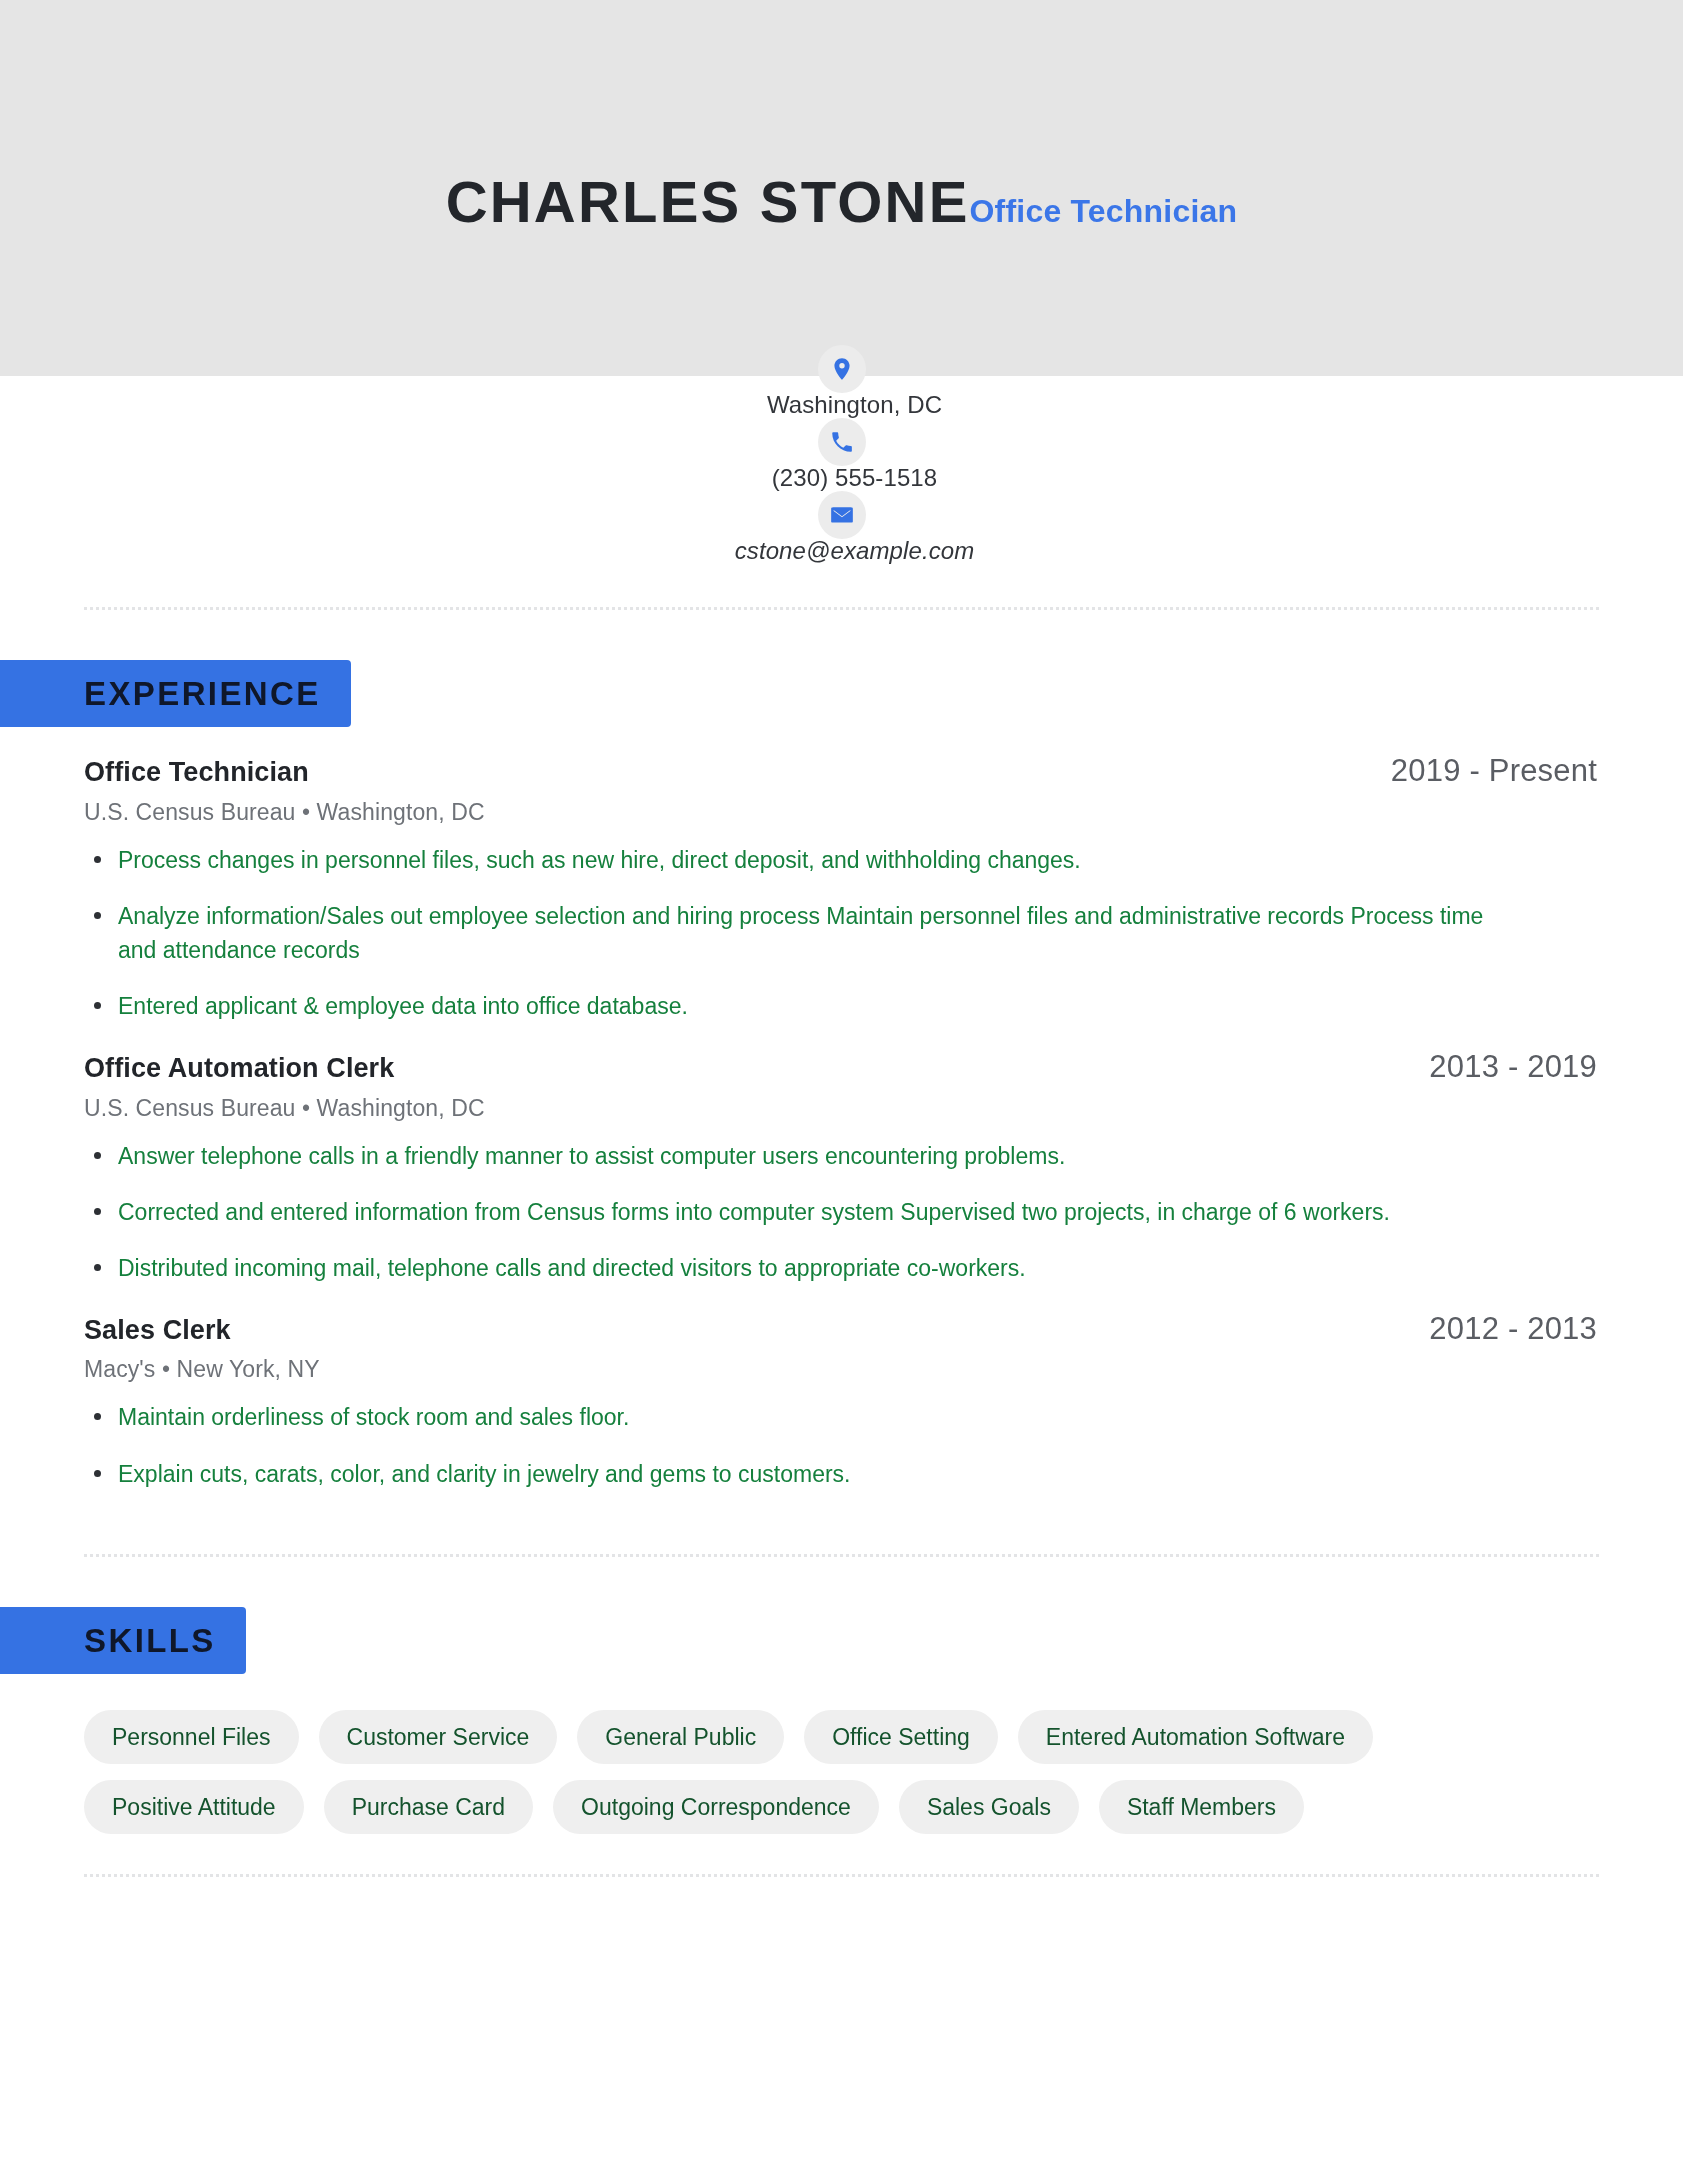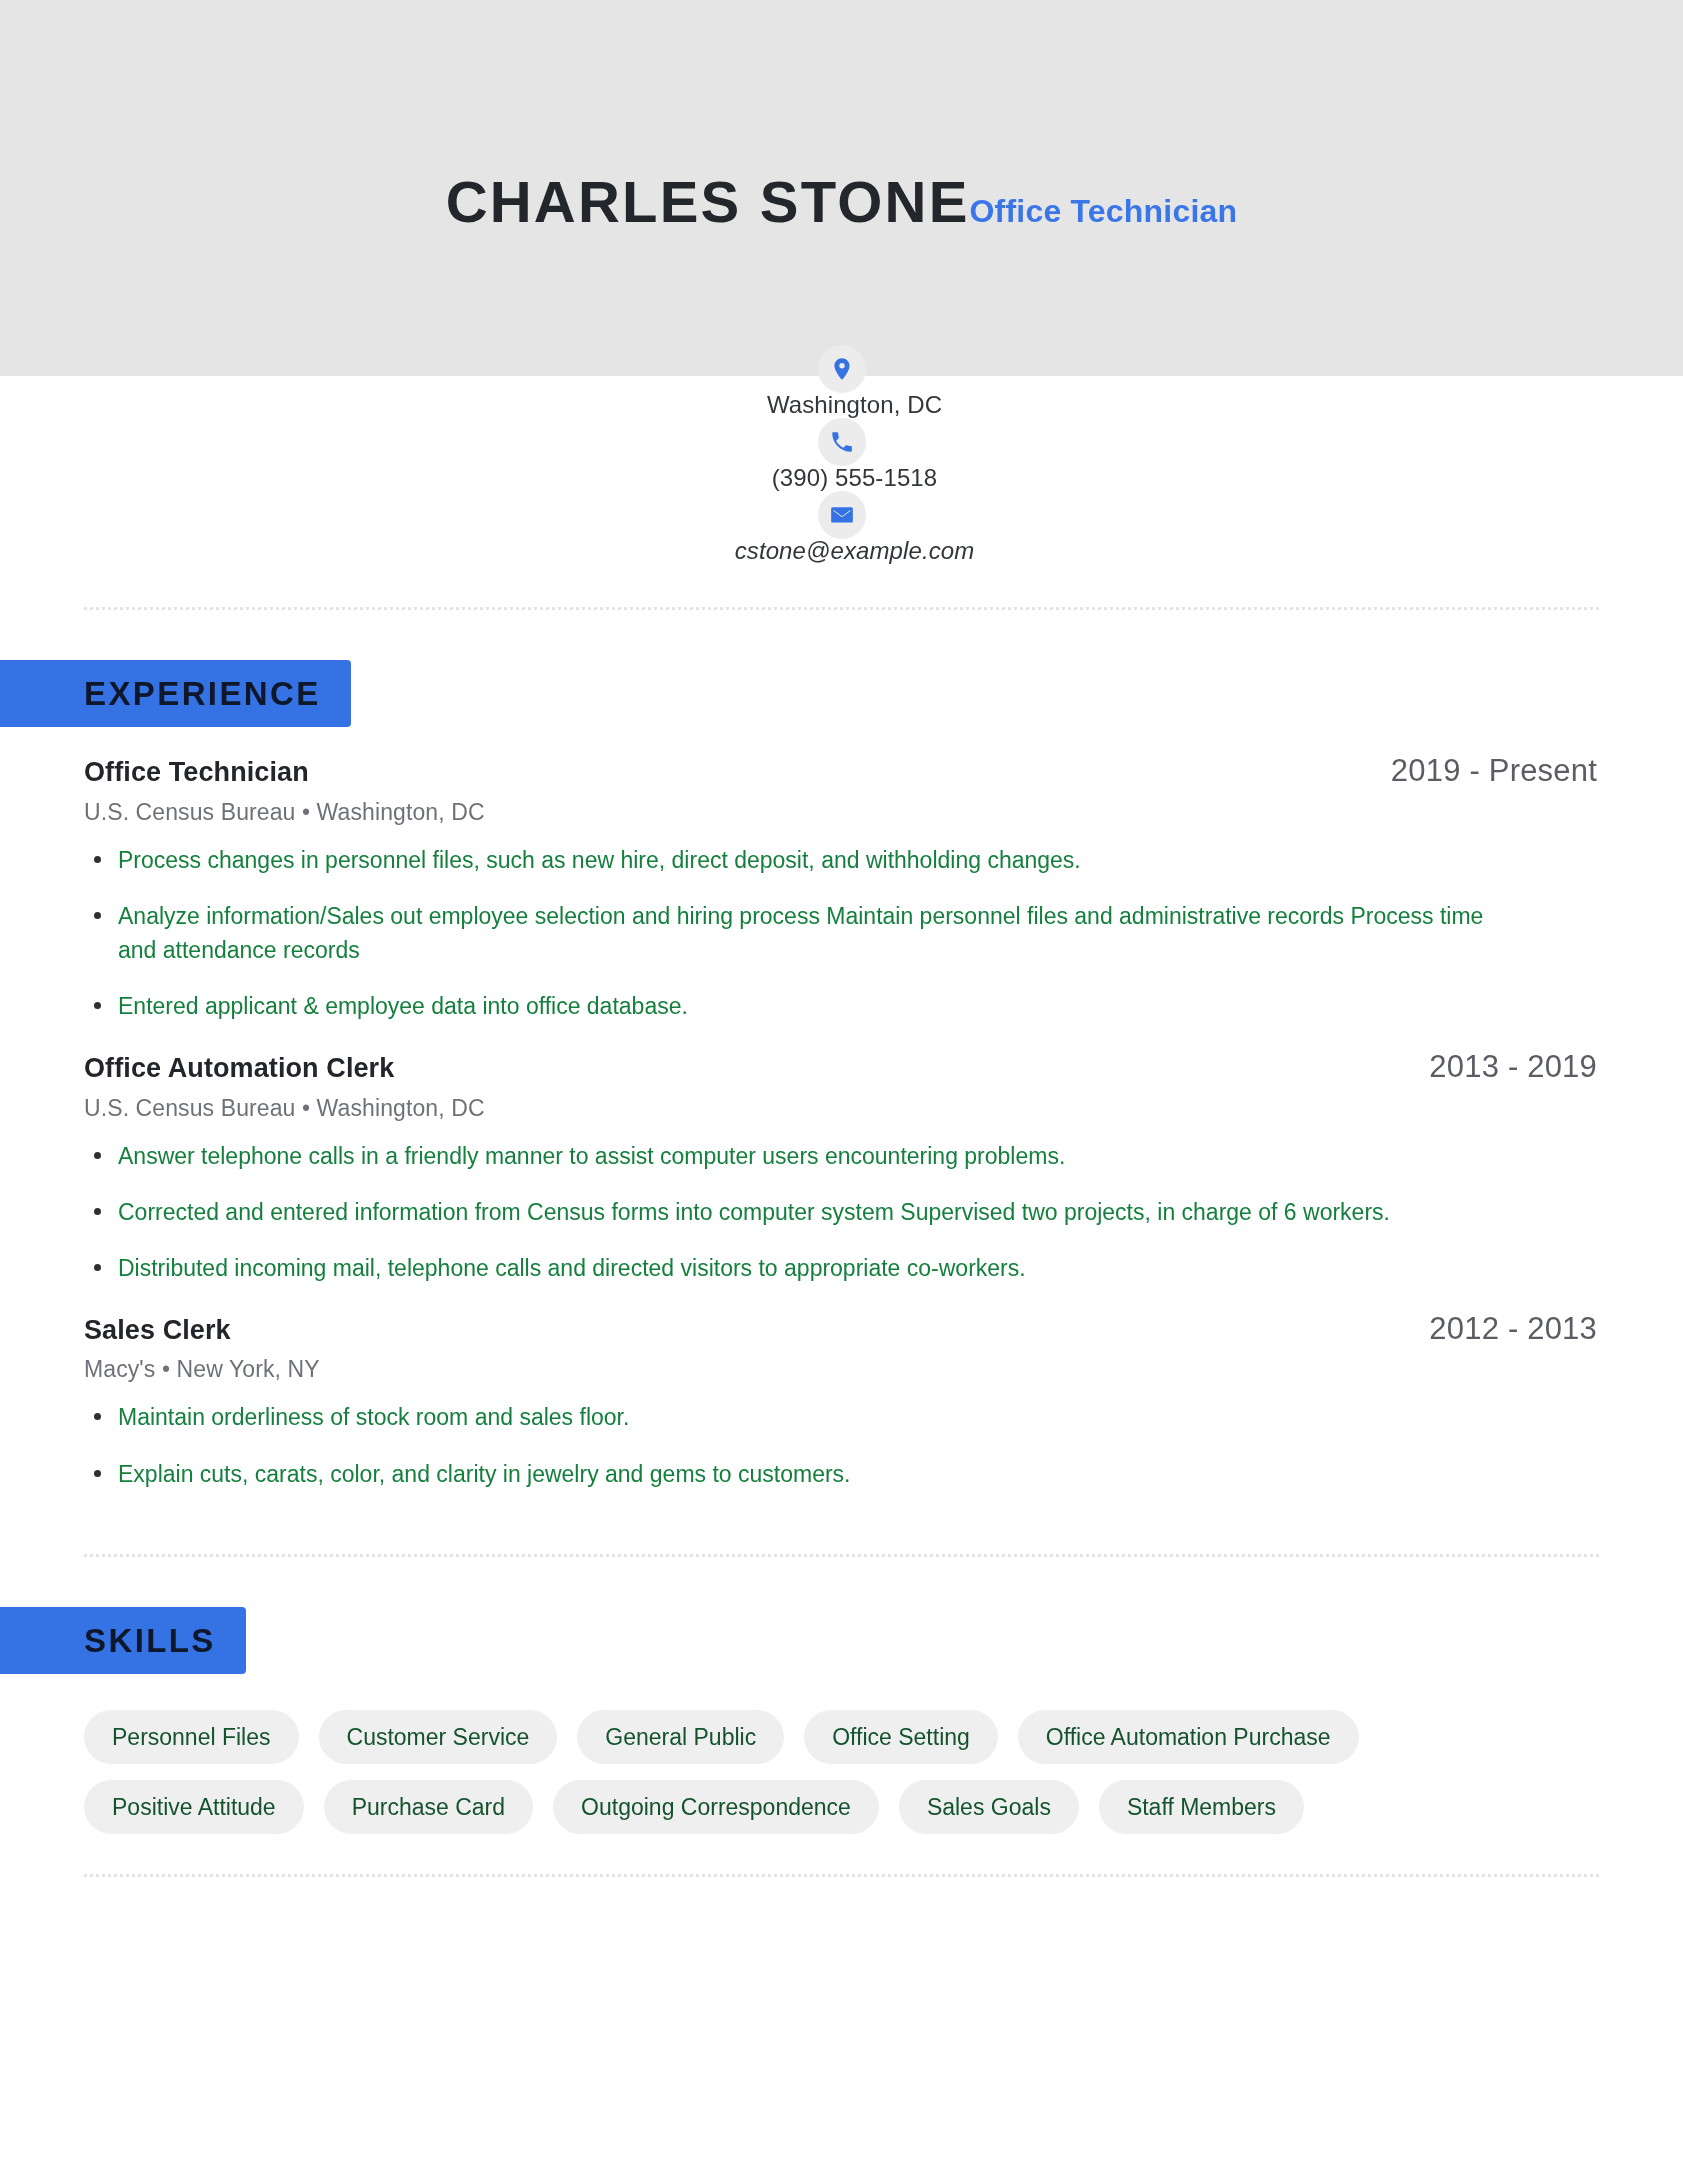--- a/index.html
+++ b/index.html
@@ -225,21 +225,21 @@
           </span>
           <span class="contact-text">Washington, DC</span>
         </div>
 
         <div class="contact-row">
           <span class="icon-circle">
             <svg width="26" height="26" viewBox="0 0 24 24" aria-hidden="true">
               <path fill="#3572E3" d="M6.6 10.8c1.4 2.8 3.8 5.1 6.6 6.6l2.2-2.2c.3-.3.7-.4 1-.2 1.2.4 2.4.6 3.7.6.6 0 1 .4 1 1V20c0 .6-.4 1-1 1C10.7 21 3 13.3 3 3.9c0-.6.4-1 1-1h3.5c.6 0 1 .4 1 1 0 1.3.2 2.5.6 3.7.1.3 0 .7-.2 1l-2.3 2.2z"></path>
             </svg>
           </span>
-          <span class="contact-text">(390) 555-1518</span>
+          <span class="contact-text">(230) 555-1518</span>
         </div>
 
         <div class="contact-row">
           <span class="icon-circle">
             <svg width="26" height="26" viewBox="0 0 24 24" aria-hidden="true">
               <path fill="#3572E3" d="M3 5h18c.6 0 1 .4 1 1v12c0 .6-.4 1-1 1H3c-.6 0-1-.4-1-1V6c0-.6.4-1 1-1zm9 8.1L4.3 7.4v.9L12 14l7.7-5.7v-.9L12 13.1z"></path>
               <path fill="#3572E3" d="M12 12.2 3.1 5.6C3.3 5.2 3.6 5 4 5h16c.4 0 .7.2.9.6L12 12.2z"></path>
             </svg>
           </span>
           <span class="contact-text">cstone@example.com</span>
@@ -304,21 +304,21 @@
 
     <div>
       <div class="section-banner banner-pad">SKILLS</div>
 
       <div class="inner">
         <div class="skills-wrap">
           <span class="skill-pill">Personnel Files</span>
           <span class="skill-pill">Customer Service</span>
           <span class="skill-pill">General Public</span>
           <span class="skill-pill">Office Setting</span>
-          <span class="skill-pill">Office Automation Purchase</span>
+          <span class="skill-pill">Entered Automation Software</span>
           <span class="skill-pill">Positive Attitude</span>
           <span class="skill-pill">Purchase Card</span>
           <span class="skill-pill">Outgoing Correspondence</span>
           <span class="skill-pill">Sales Goals</span>
           <span class="skill-pill">Staff Members</span>
         </div>
       </div>
     </div>
 
     <div class="space-md"></div>

